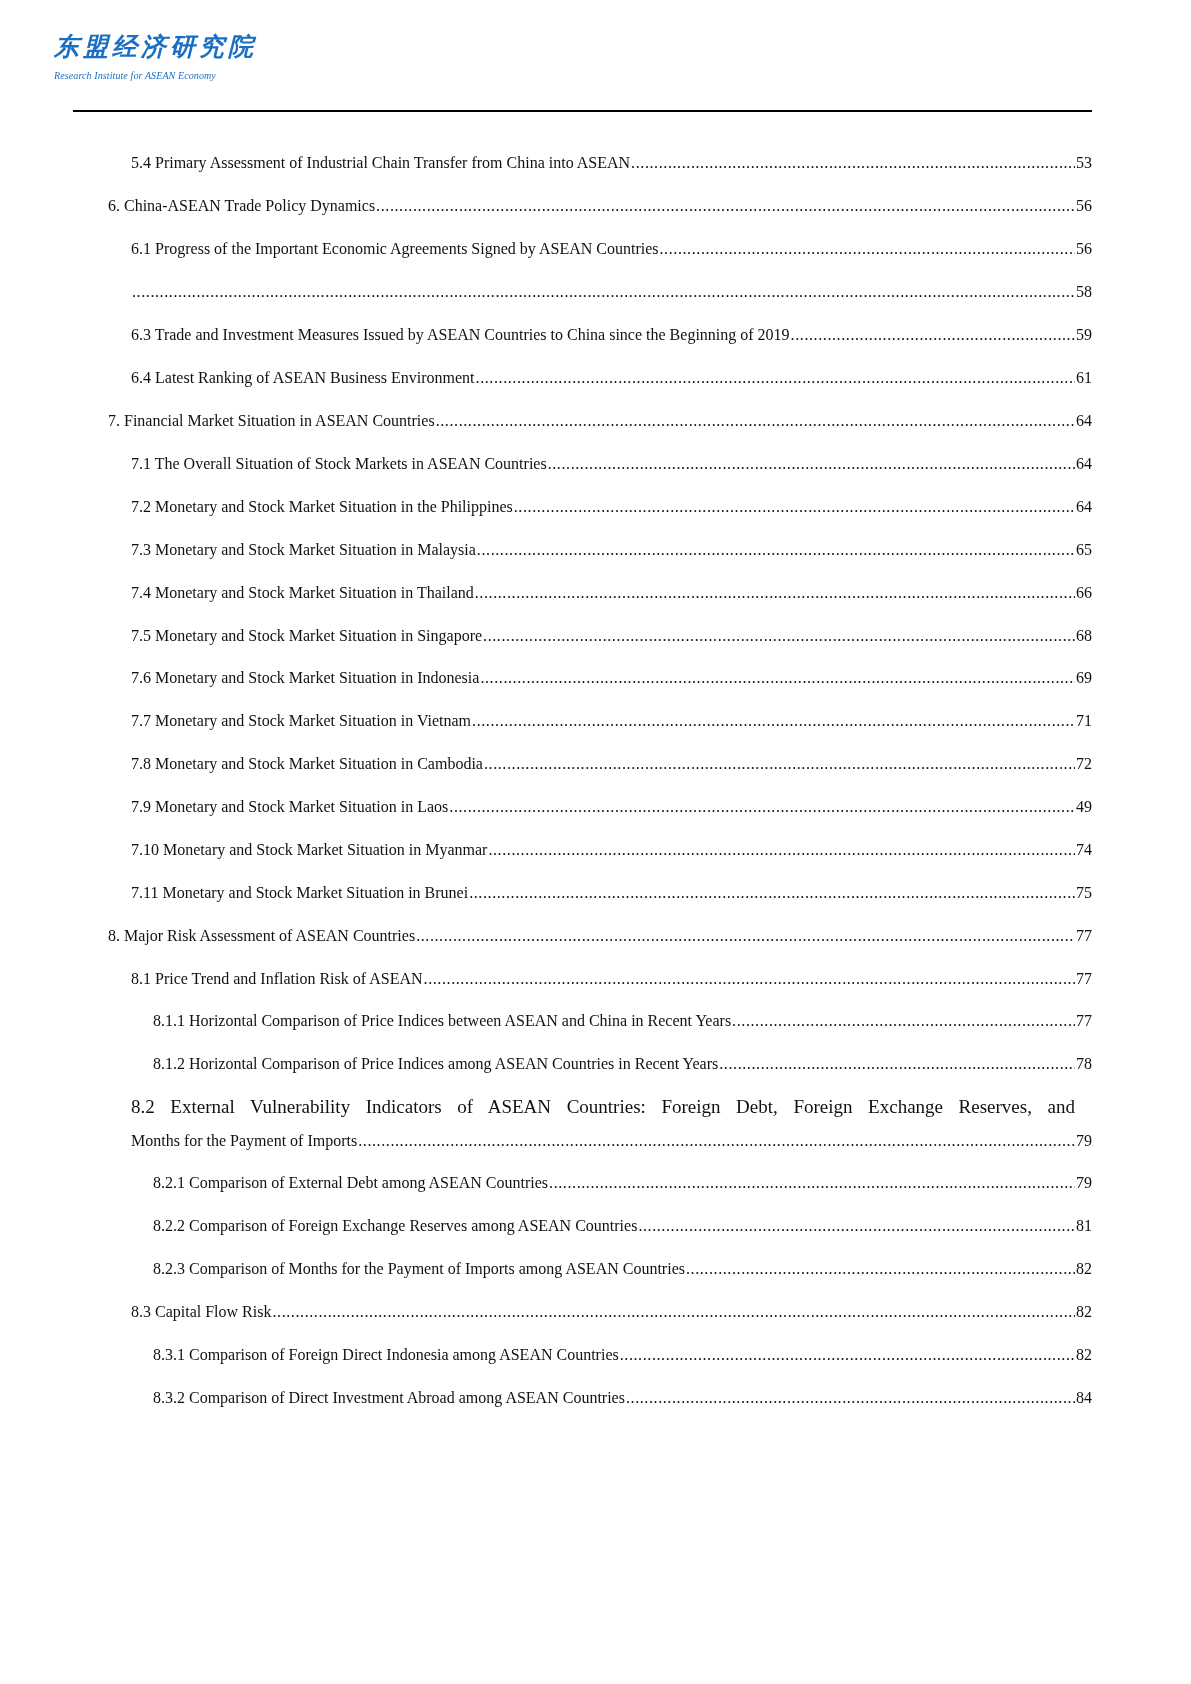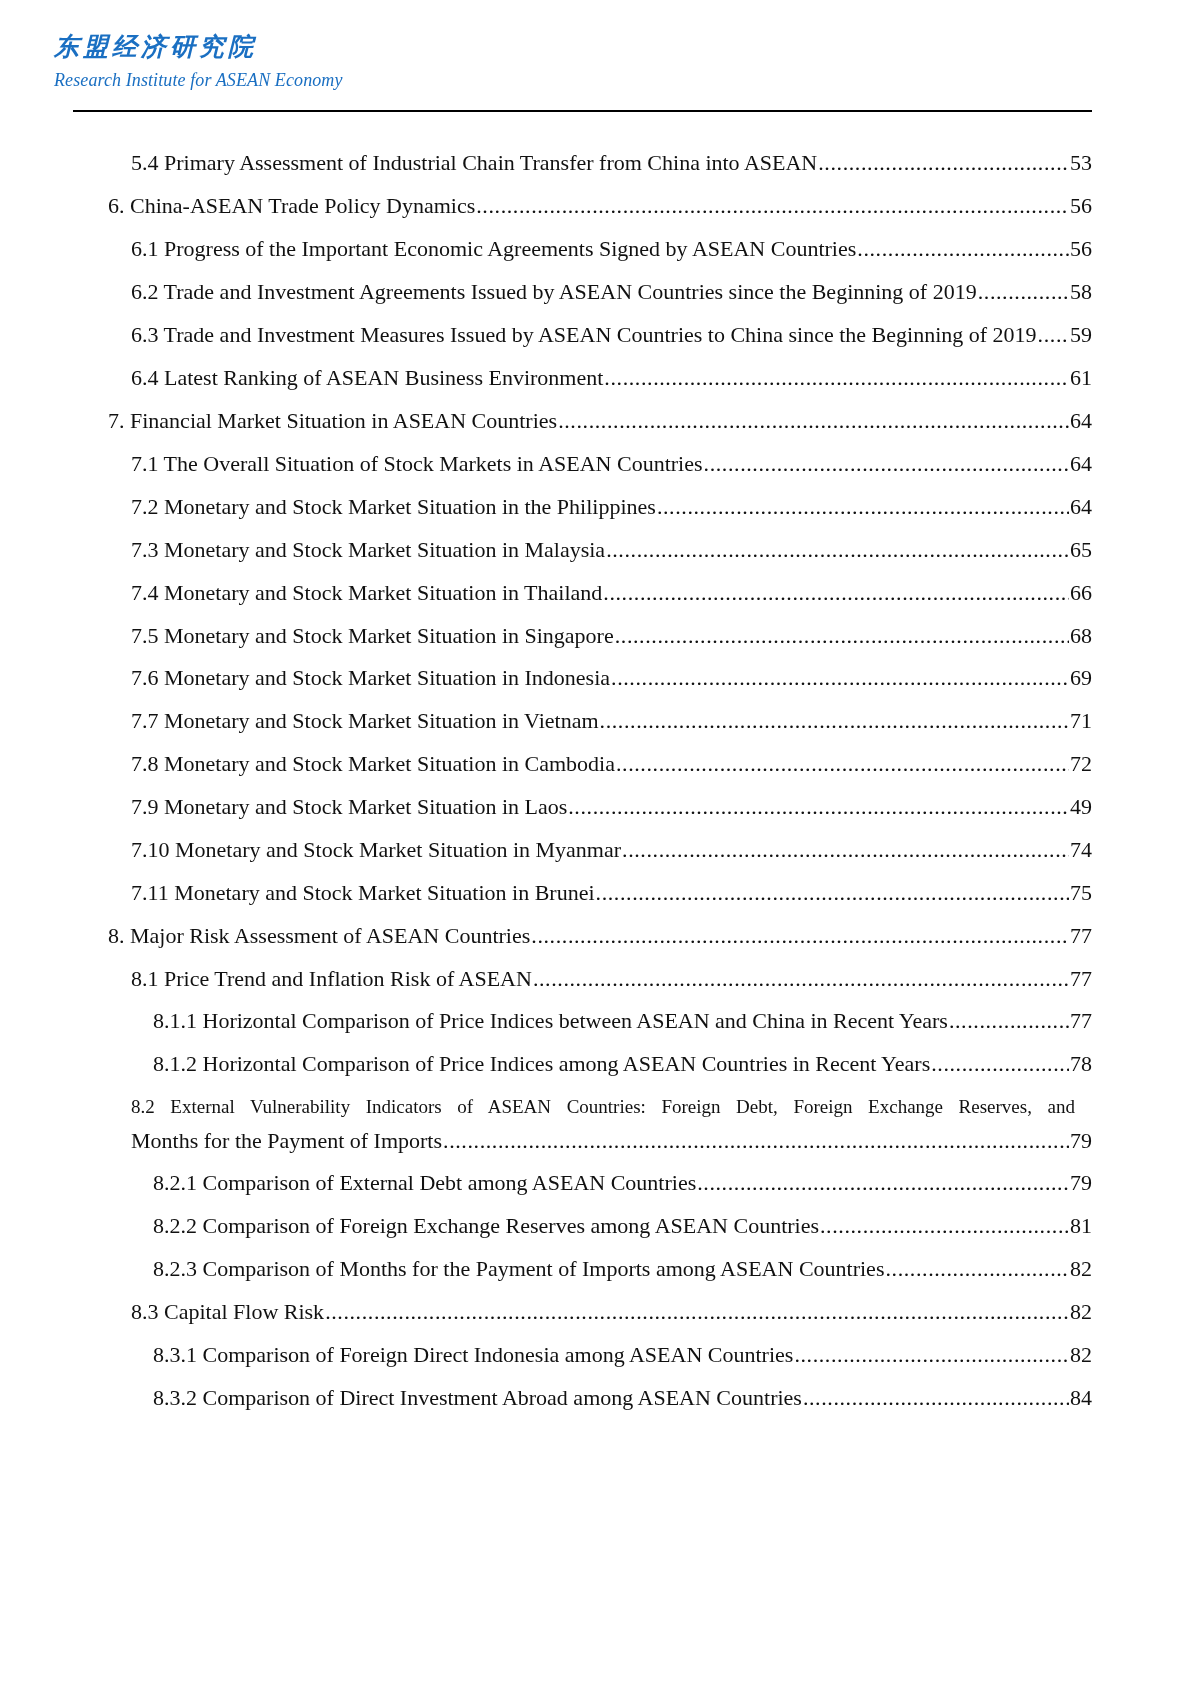--- a/index.html
+++ b/index.html
@@ -1,22 +1,22 @@
 <!DOCTYPE html>
 <html><head>
 <meta charset="utf-8">
 <style>
   html, body { margin: 0; padding: 0; background: #ffffff; }
   body { width: 1191px; height: 1684px; position: relative; overflow: hidden; font-family: "Liberation Serif", "DejaVu Serif", serif; color: #111; }
   .logo { position: absolute; left: 54px; top: 32px; }
   .logo-cn { font-family: "DejaVu Sans", sans-serif; font-weight: bold; font-size: 25px; color: #1a6fc2; letter-spacing: 4px; line-height: 30px; font-style: italic; }
-  .logo-en { font-family: "Liberation Serif", serif; font-style: italic; font-size: 18px; color: #1a6fc2; margin-top: 8px; letter-spacing: 0.1px; }
+  .logo-en { font-family: "Liberation Serif", serif; font-style: italic; font-size: 10px; color: #1a6fc2; margin-top: 8px; letter-spacing: 0.1px; }
   .header-rule { position: absolute; left: 73px; top: 110px; width: 1019px; height: 2px; background: #000; }
   .toc { position: absolute; left: 0; top: 0; width: 1191px; }
-  .toc-row { position: absolute; display: flex; align-items: center; font-size: 22px; line-height: 24px; white-space: nowrap; right: 99px; }
+  .toc-row { position: absolute; display: flex; align-items: center; font-size: 16px; line-height: 24px; white-space: nowrap; right: 99px; }
   .toc-row .title { flex: 0 0 auto; }
   .toc-row .leader { flex: 1 1 auto; overflow: hidden; margin: 0 1px; }
   .toc-row .leader::after { content: "........................................................................................................................................................................................................................................................................................................................"; letter-spacing: 0.6px; color: #111; }
   .toc-row .page { flex: 0 0 auto; }
   .lvl1 { left: 108px; }
   .lvl2 { left: 131px; }
   .lvl3 { left: 153px; }
   .wrap-first { position: absolute; left: 131px; right: 116px; font-size: 19px; line-height: 24px; white-space: nowrap; text-align: justify; text-align-last: justify; }
 </style>
 </head>
@@ -38,21 +38,20 @@
       <span class="title">6. China-ASEAN Trade Policy Dynamics</span>
       <span class="leader"></span>
       <span class="page">56</span>
     </div>
   <div class="toc-row lvl2" style="top:237px">
       <span class="title">6.1 Progress of the Important Economic Agreements Signed by ASEAN Countries</span>
       <span class="leader"></span>
       <span class="page">56</span>
     </div>
   <div class="toc-row lvl2" style="top:280px">
-      <span class="title">6.2 Trade and Investment Agreements Issued by ASEAN Countries since the Beginning of 2019</span>
       <span class="leader"></span>
       <span class="page">58</span>
     </div>
   <div class="toc-row lvl2" style="top:323px">
       <span class="title">6.3 Trade and Investment Measures Issued by ASEAN Countries to China since the Beginning of 2019</span>
       <span class="leader"></span>
       <span class="page">59</span>
     </div>
   <div class="toc-row lvl2" style="top:366px">
       <span class="title">6.4 Latest Ranking of ASEAN Business Environment</span>

